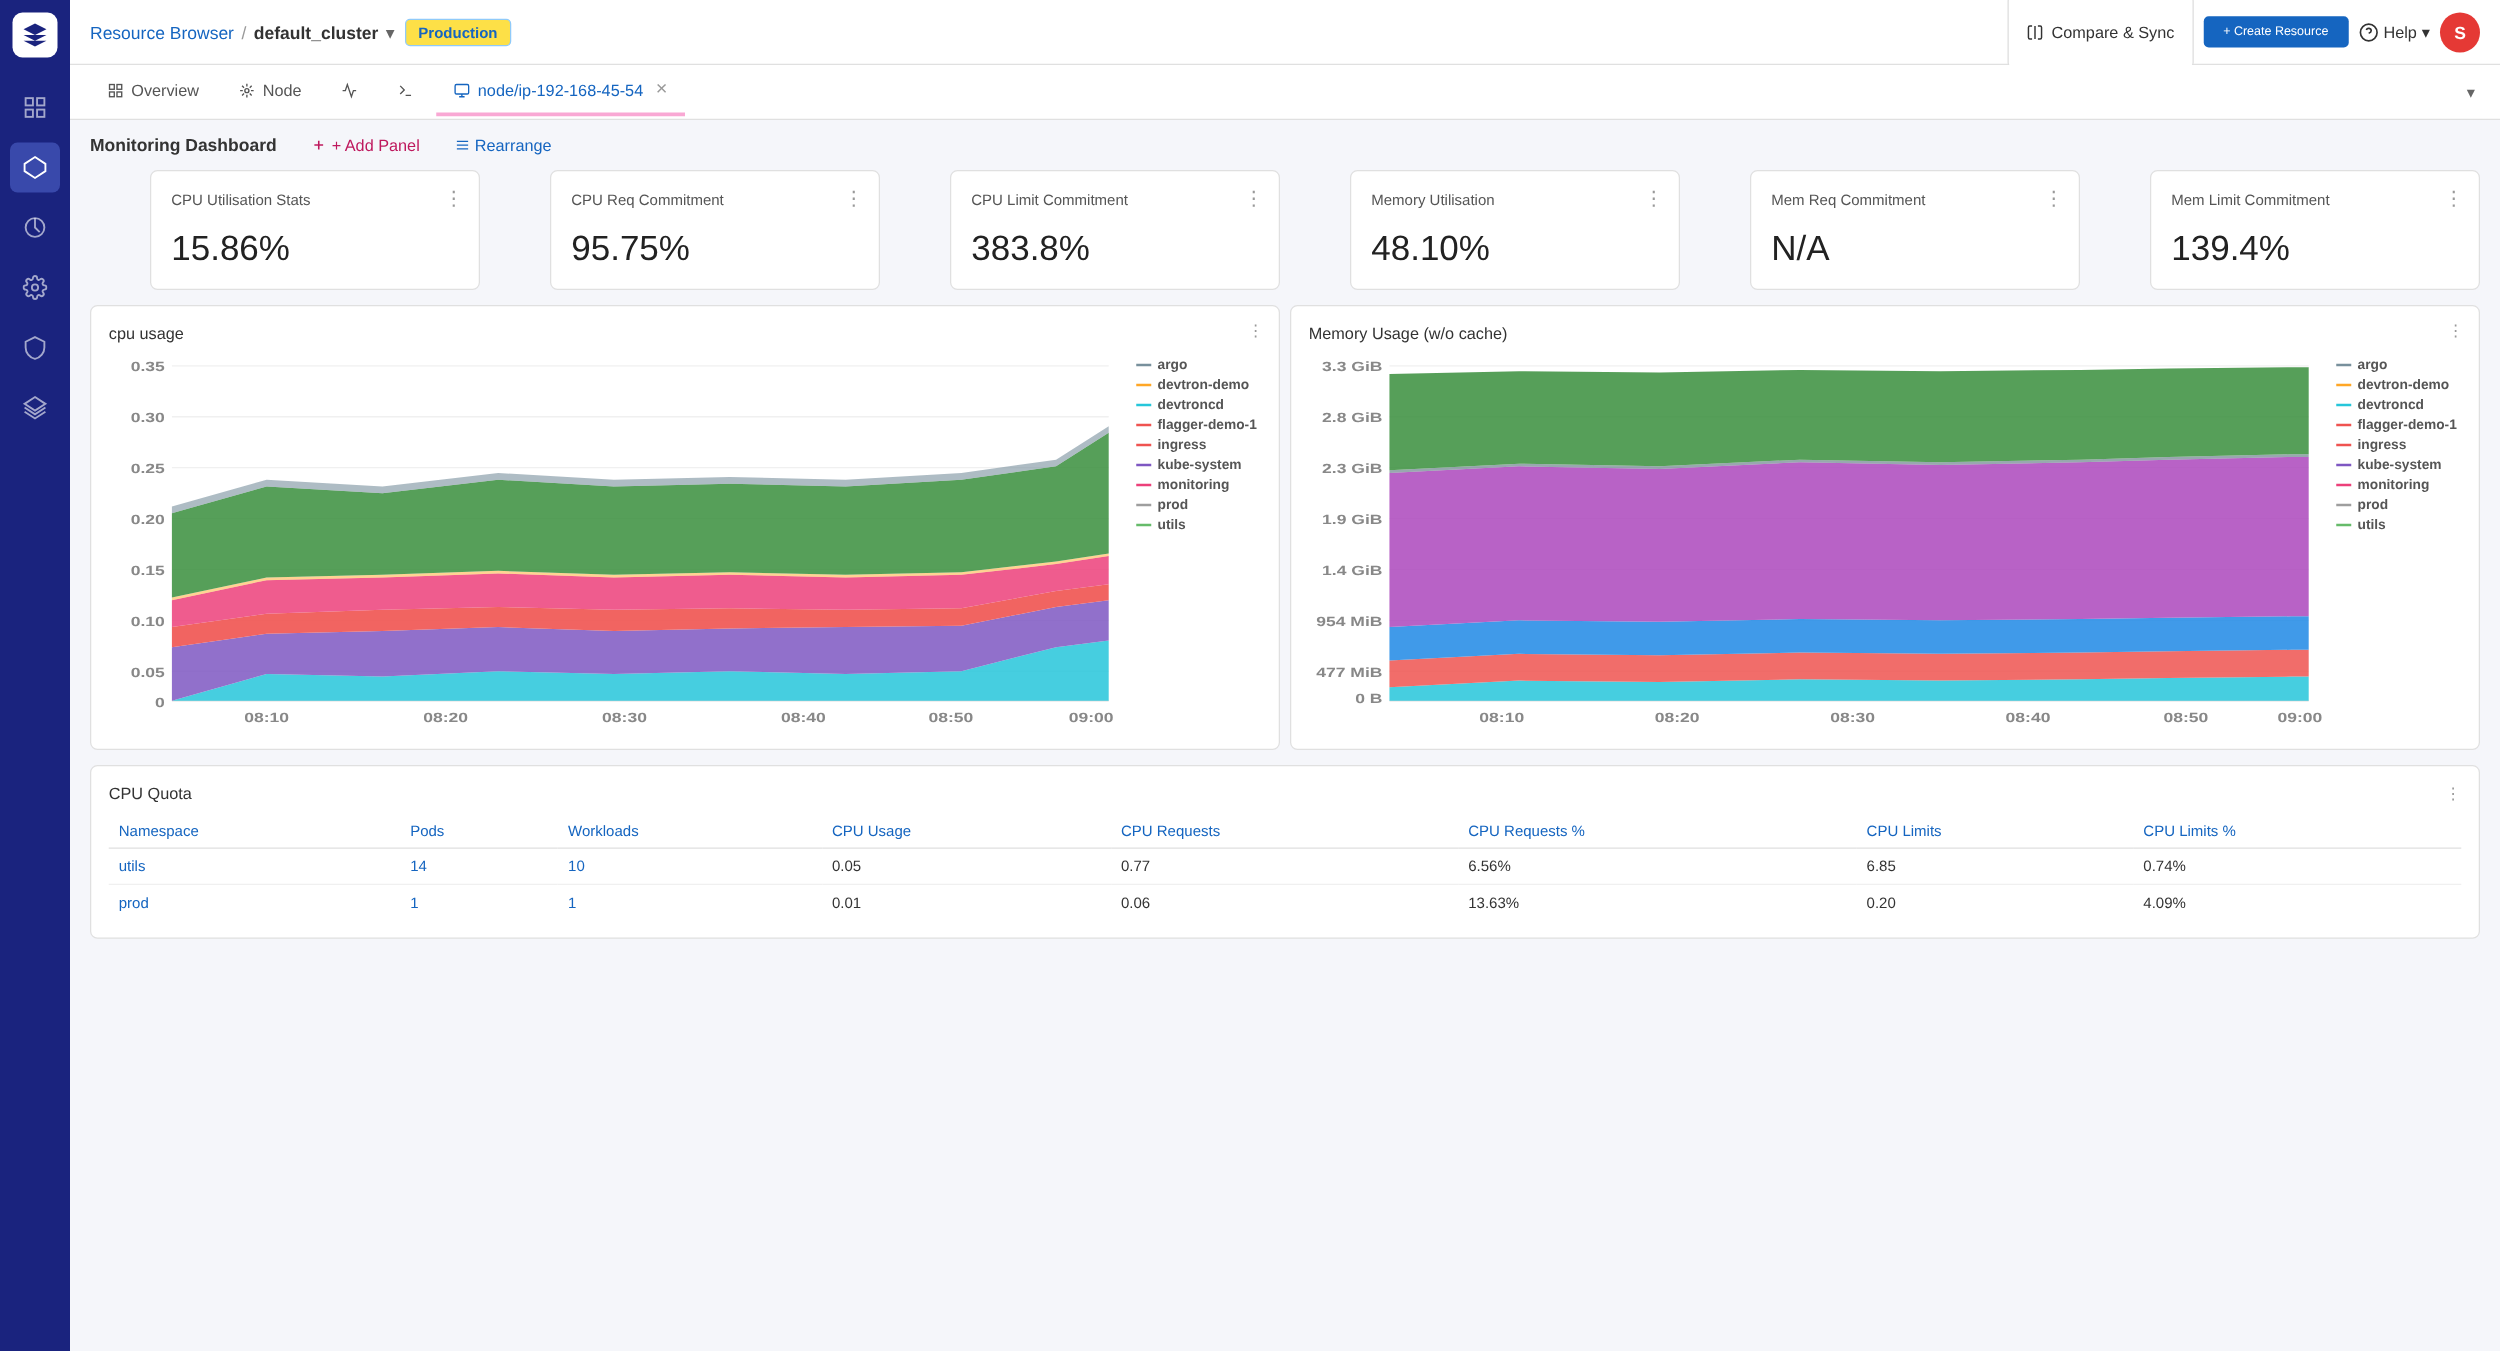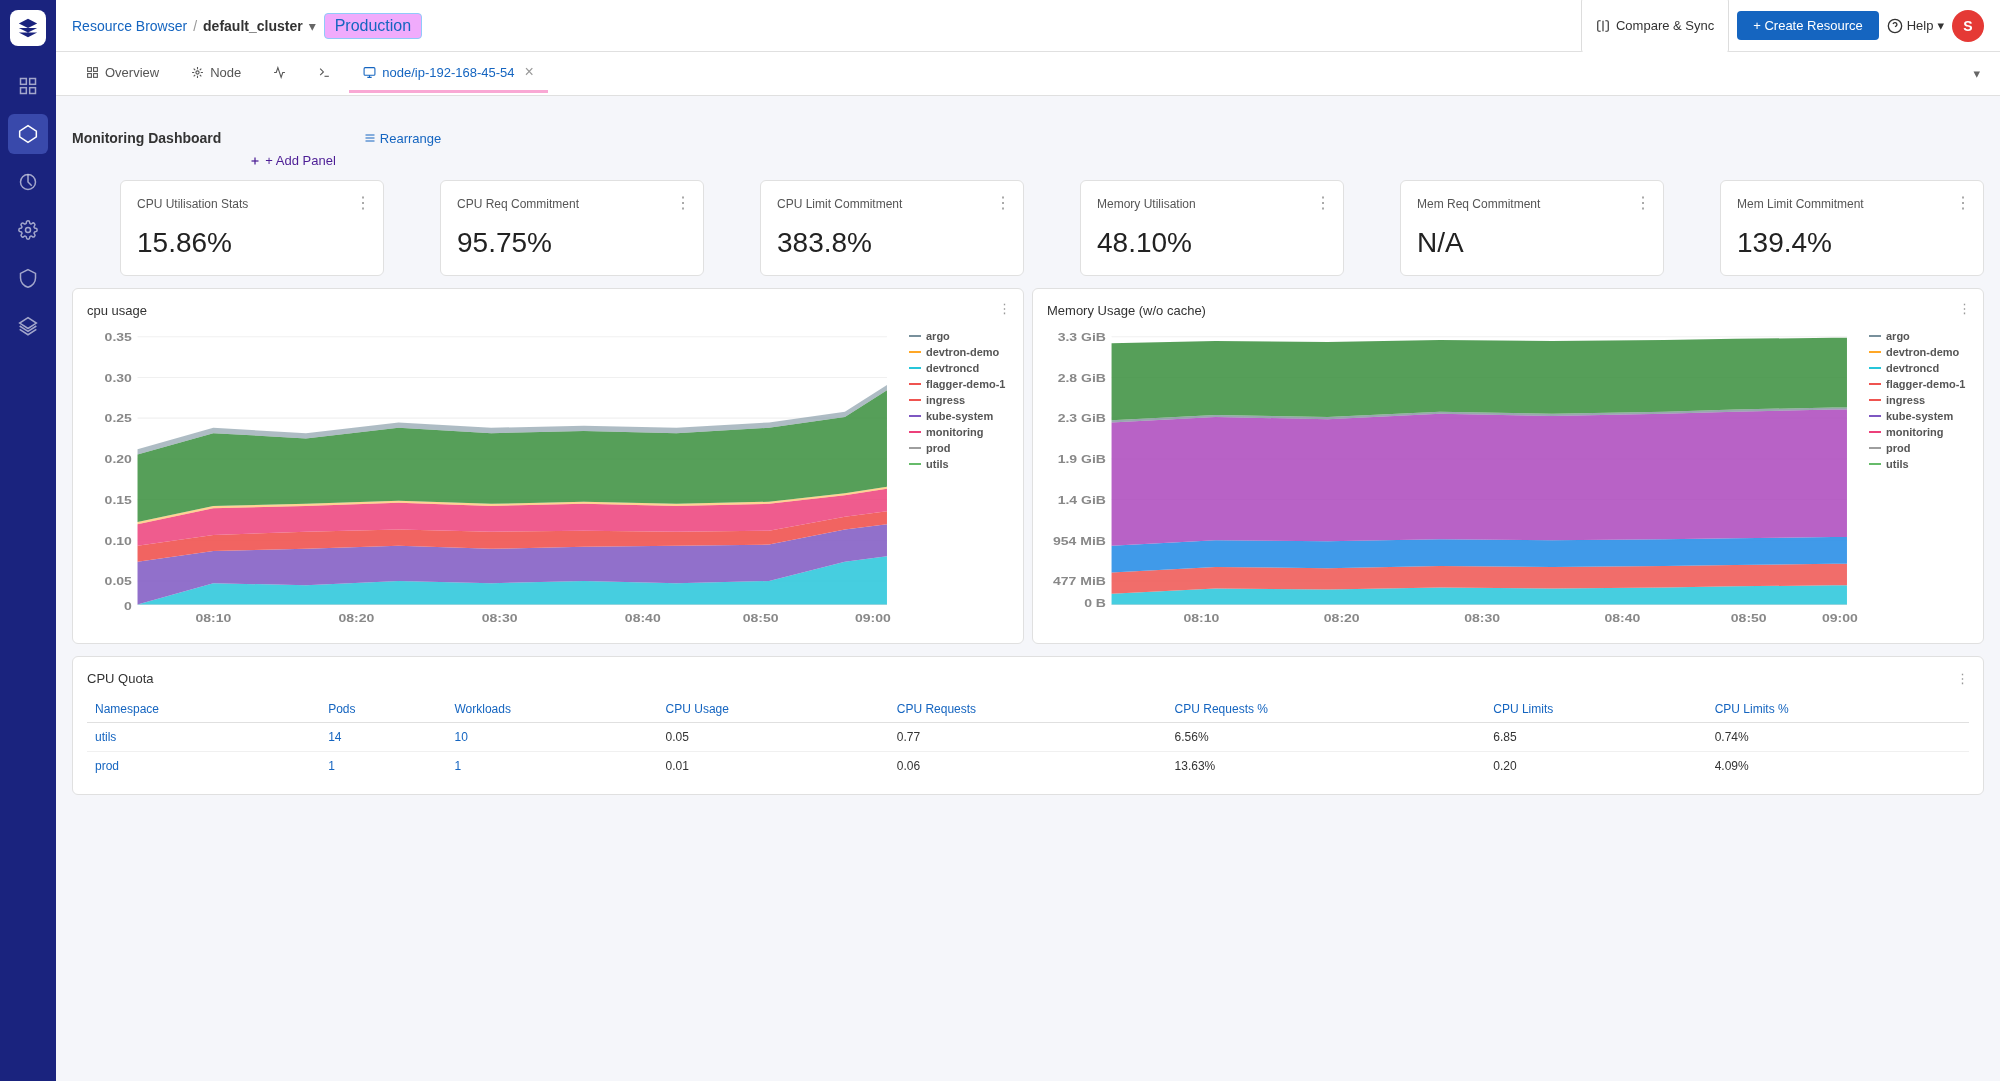--- a/index.html
+++ b/index.html
@@ -15,41 +15,41 @@
 
     
     .main { flex: 1; display: flex; flex-direction: column; overflow: hidden; }
 
     
     .topbar { background: white; height: 52px; display: flex; align-items: center; padding: 0 16px; border-bottom: 1px solid #e0e0e0; gap: 8px; flex-shrink: 0; }
     .breadcrumb { display: flex; align-items: center; gap: 6px; font-size: 14px; color: #1565c0; font-weight: 500; }
     .breadcrumb-sep { color: #999; }
     .breadcrumb-cluster { font-weight: 600; color: #333; }
     .breadcrumb-chevron { color: #666; cursor: pointer; }
-    .env-badge { background: #f0abfc; color: #1565c0; border: 1px solid #90caf9; border-radius: 4px; padding: 3px 10px; font-size: 16px; font-weight: 400; cursor: pointer; }
+    .env-badge { background: #fde047; color: #1565c0; border: 1px solid #90caf9; border-radius: 4px; padding: 3px 10px; font-size: 12px; font-weight: 700; cursor: pointer; }
     .topbar-spacer { flex: 1; }
     .compare-btn { display: flex; align-items: center; gap: 6px; border: 1px solid #ddd; background: white; border-radius: 4px; padding: 20px 14px; font-size: 13px; cursor: pointer; color: #333; }
-    .create-btn { display: flex; align-items: center; gap: 6px; background: #1565c0; color: white; border: none; border-radius: 4px; padding: 7px 16px; font-size: 13px; font-weight: 500; cursor: pointer; justify-content: flex-end; }
+    .create-btn { display: flex; align-items: center; gap: 6px; background: #1565c0; color: white; border: none; border-radius: 4px; padding: 7px 16px; font-size: 10px; font-weight: 500; cursor: pointer; justify-content: flex-end; }
     .help-btn { display: flex; align-items: center; gap: 4px; cursor: pointer; color: #333; font-size: 13px; border: none; background: none; }
     .user-avatar { width: 32px; height: 32px; background: #e53935; border-radius: 50%; display: flex; align-items: center; justify-content: center; color: white; font-weight: 600; font-size: 14px; cursor: pointer; }
 
     
     .tabbar { background: white; border-bottom: 1px solid #e0e0e0; display: flex; align-items: center; padding: 0 16px; gap: 4px; flex-shrink: 0; min-height: 44px; }
     .tab { display: flex; align-items: center; gap: 6px; padding: 10px 14px; cursor: pointer; color: #555; font-size: 13px; border-bottom: 2px solid transparent; white-space: nowrap; }
     .tab.active { color: #1565c0; border-bottom: 3px solid #f9a8d4; font-weight: 500; }
     .tab-close { color: #999; margin-left: 4px; font-size: 16px; line-height: 1; cursor: pointer; }
     .tab-expand { margin-left: auto; cursor: pointer; color: #666; padding: 4px; }
 
     
     .dashboard { flex: 1; overflow-y: auto; padding: 12px 16px; background: #f5f6fa; }
 
     
     .dash-header { display: flex; align-items: center; gap: 28px; margin-bottom: 12px; }
     .dash-title { font-size: 14px; font-weight: 600; color: #333; }
-    .add-panel-btn { display: flex; align-items: center; gap: 4px; color: #4c1d95; font-size: 13px; cursor: pointer; background: none; border: none; margin-top: 45px; }
+    .add-panel-btn { display: flex; align-items: center; gap: 4px; color: #be185d; font-size: 13px; cursor: pointer; background: none; border: none; }
     .rearrange-btn { display: flex; align-items: center; gap: 4px; color: #1565c0; font-size: 13px; cursor: pointer; background: none; border: none; }
 
     
     .stats-row { display: grid; grid-template-columns: repeat(6, 1fr); gap: 8px; margin-bottom: 12px; }
     .stat-card { background: white; border-radius: 6px; padding: 16px; border: 1px solid #e0e0e0; position: relative; margin-left: 48px; }
     .stat-card-title { font-size: 12px; color: #555; font-weight: 500; margin-bottom: 8px; }
     .stat-card-value { font-size: 28px; font-weight: 400; color: #222; margin-top: 16px; }
     .stat-card-menu { position: absolute; top: 12px; right: 12px; color: #999; cursor: pointer; font-size: 16px; }
 
     

